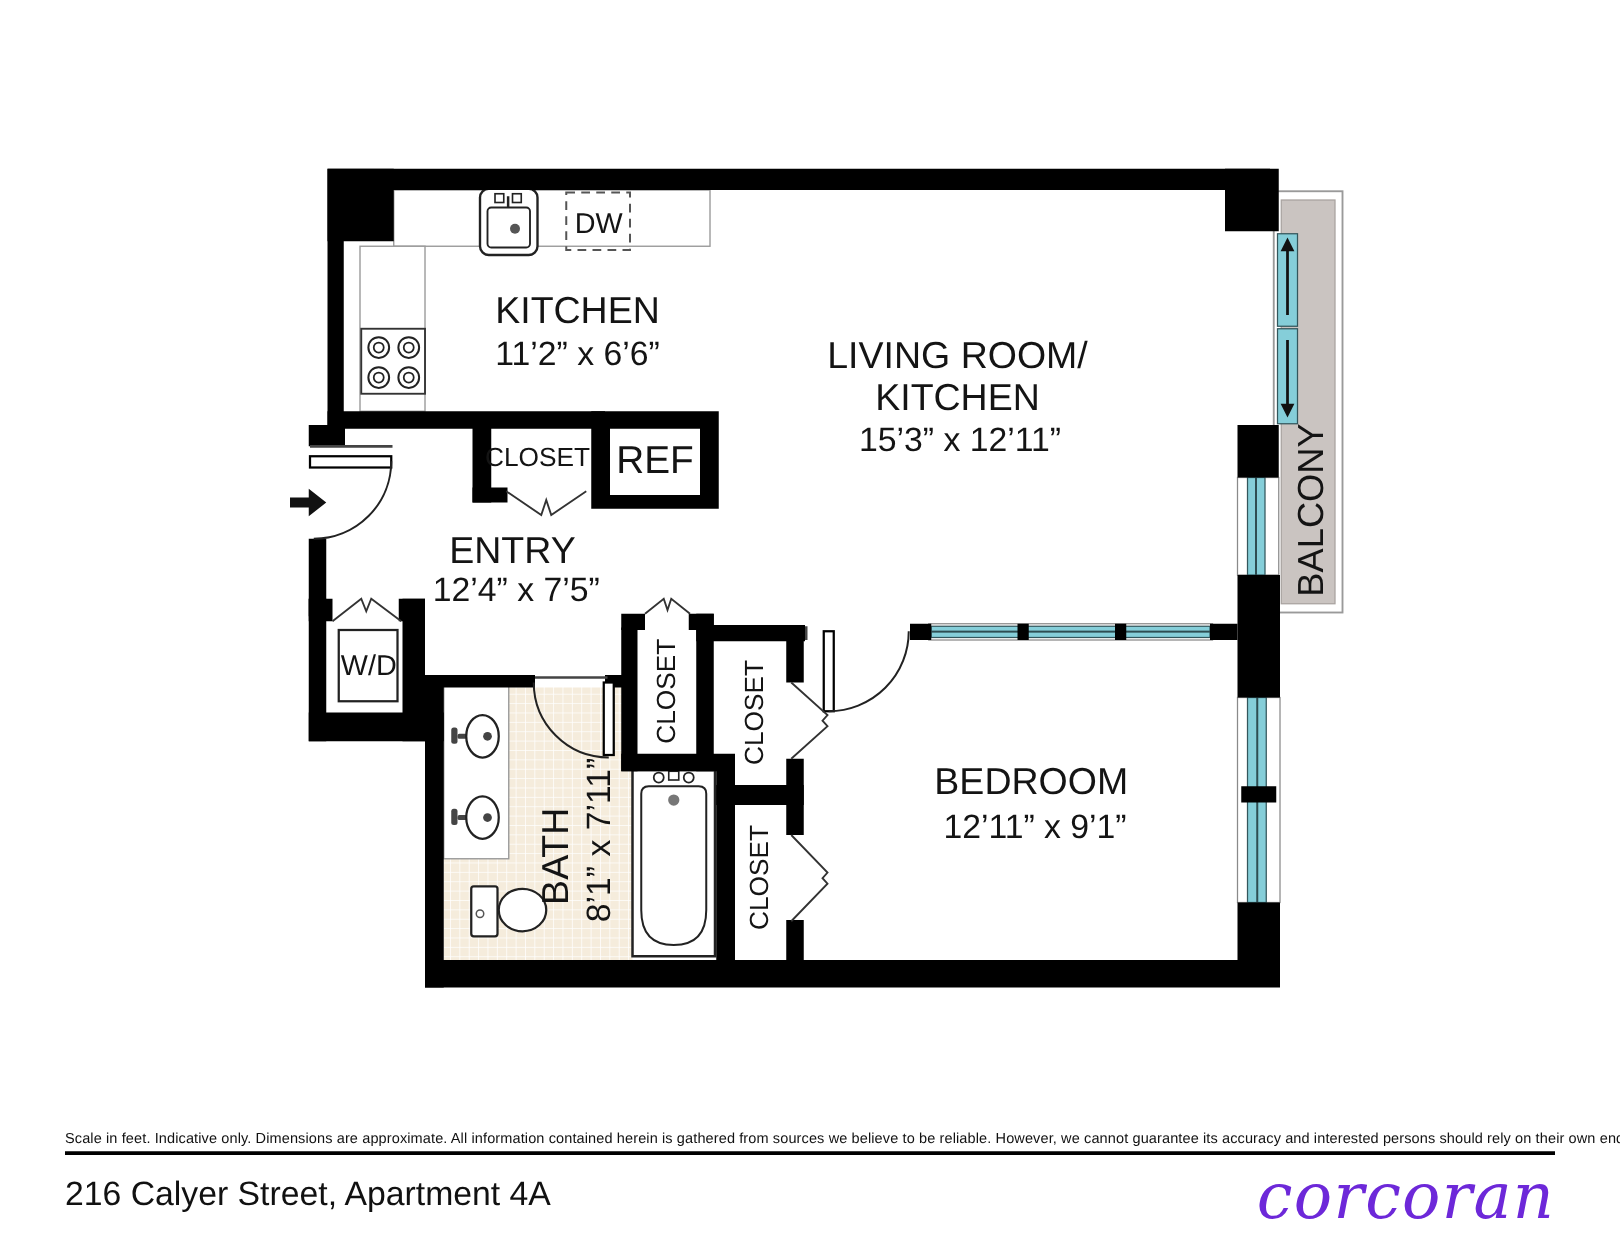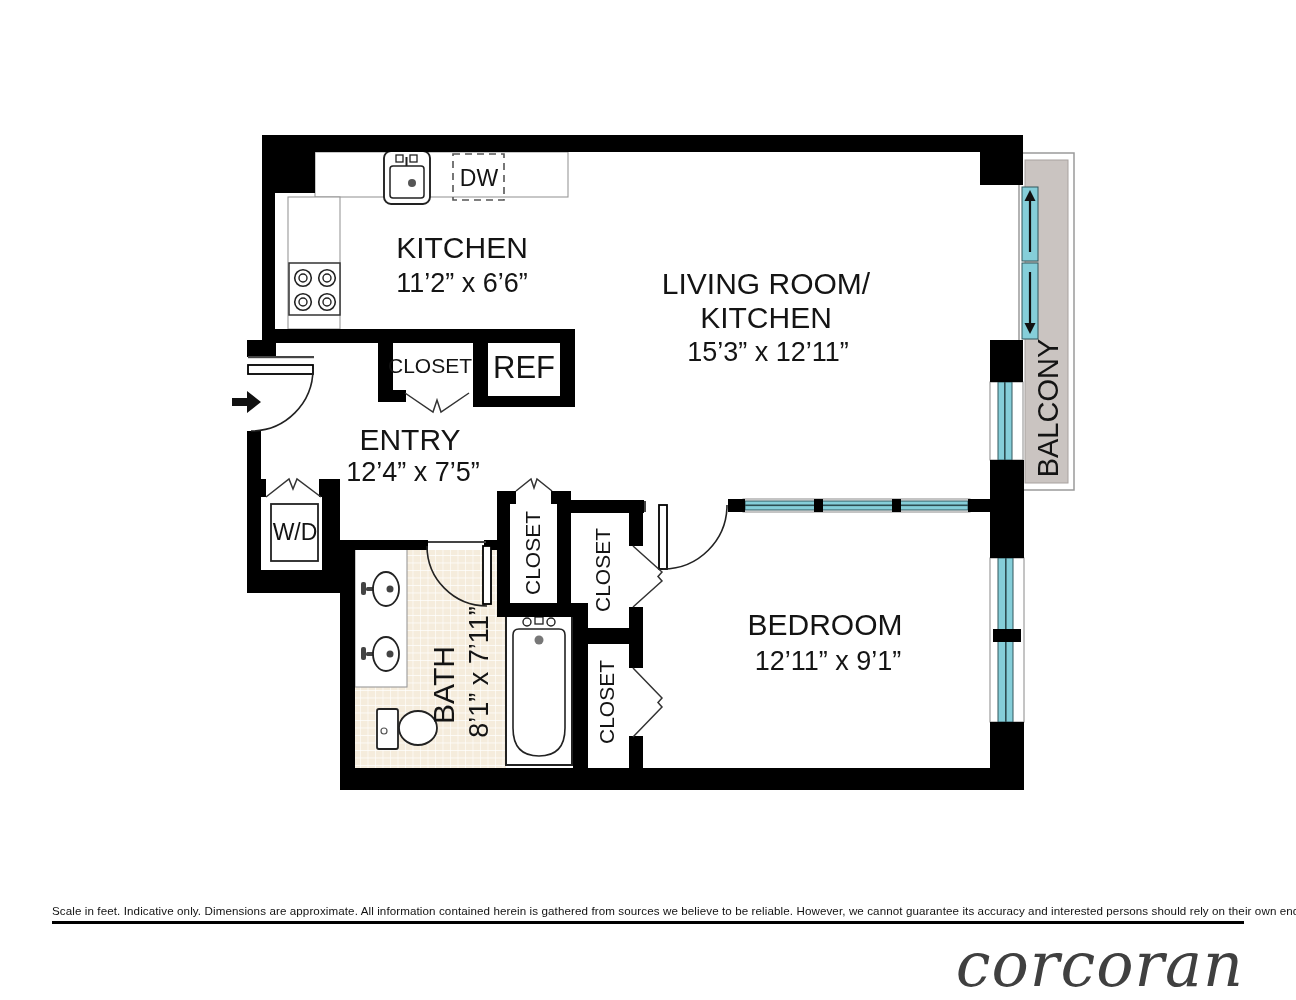--- a/index.html
+++ b/index.html
@@ -23,21 +23,21 @@
   text{fill:#141414;text-anchor:middle;}
   .rm{font:30px "Liberation Sans",sans-serif;}
   .dim{font:27px "Liberation Sans",sans-serif;}
   .sm{font:21px "Liberation Sans",sans-serif;}
   .md{font:23px "Liberation Sans",sans-serif;}
   .lg{font:31px "Liberation Sans",sans-serif;}
   .balct{font:29px "Liberation Sans",sans-serif;}
   .disclaimer{position:absolute;left:52px;right:52px;top:904px;font-size:11.6px;letter-spacing:.1px;color:#111;white-space:nowrap;}
   .rule{position:absolute;left:52px;right:52px;top:921px;height:3px;background:#000;}
   .address{position:absolute;left:52px;top:940px;font-size:27px;color:#111;}
-  .brand{position:absolute;right:52px;top:928px;font-family:"DejaVu Serif",serif;font-style:italic;font-size:62px;color:#404040;letter-spacing:1px;}
+  .brand{position:absolute;right:52px;top:928px;font-family:"DejaVu Serif",serif;font-style:italic;font-size:51px;color:#6d28d9;letter-spacing:1px;}
 </style>
 </head>
 <body>
 
 <div class="page">
 
 <svg width="1296" height="1000" viewBox="0 0 1296 1000">
   <defs>
     <pattern id="tile" width="7.5" height="7.5" patternUnits="userSpaceOnUse">
       <rect class="tilebg" width="7.5" height="7.5"></rect>
@@ -244,14 +244,15 @@
 
     <text class="sm" x="430" y="373">CLOSET</text>
     <text class="sm" transform="rotate(-90 533 553)" x="533" y="560">CLOSET</text>
     <text class="sm" transform="rotate(-90 603 570)" x="603" y="577">CLOSET</text>
     <text class="sm" transform="rotate(-90 607 702)" x="607" y="709">CLOSET</text>
   </g>
 </svg>
 
   <div class="disclaimer">Scale in feet. Indicative only. Dimensions are approximate. All information contained herein is gathered from sources we believe to be reliable. However, we cannot guarantee its accuracy and interested persons should rely on their own enquiries.</div>
   <div class="rule"></div>
+  <div class="address">216 Calyer Street, Apartment 4A</div>
   <div class="brand">corcoran</div>
 </div>
 
 </body></html>

